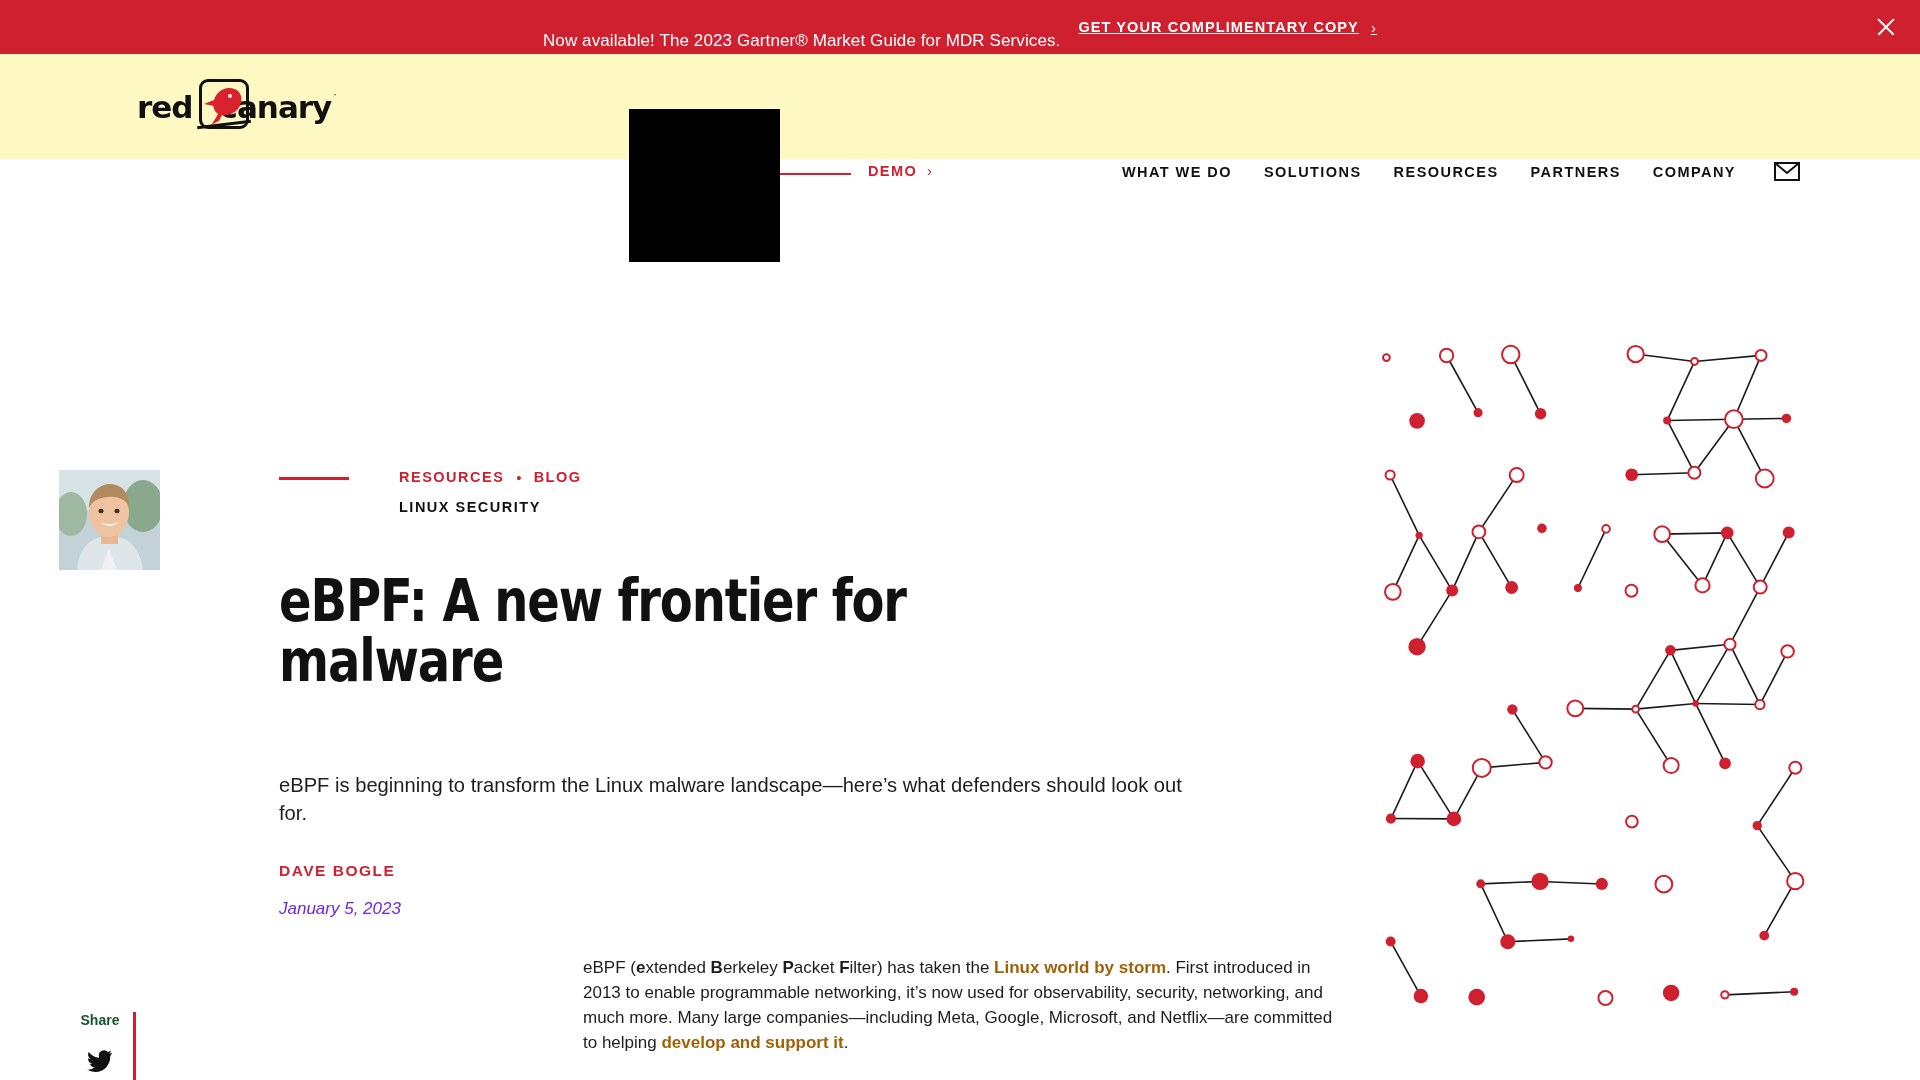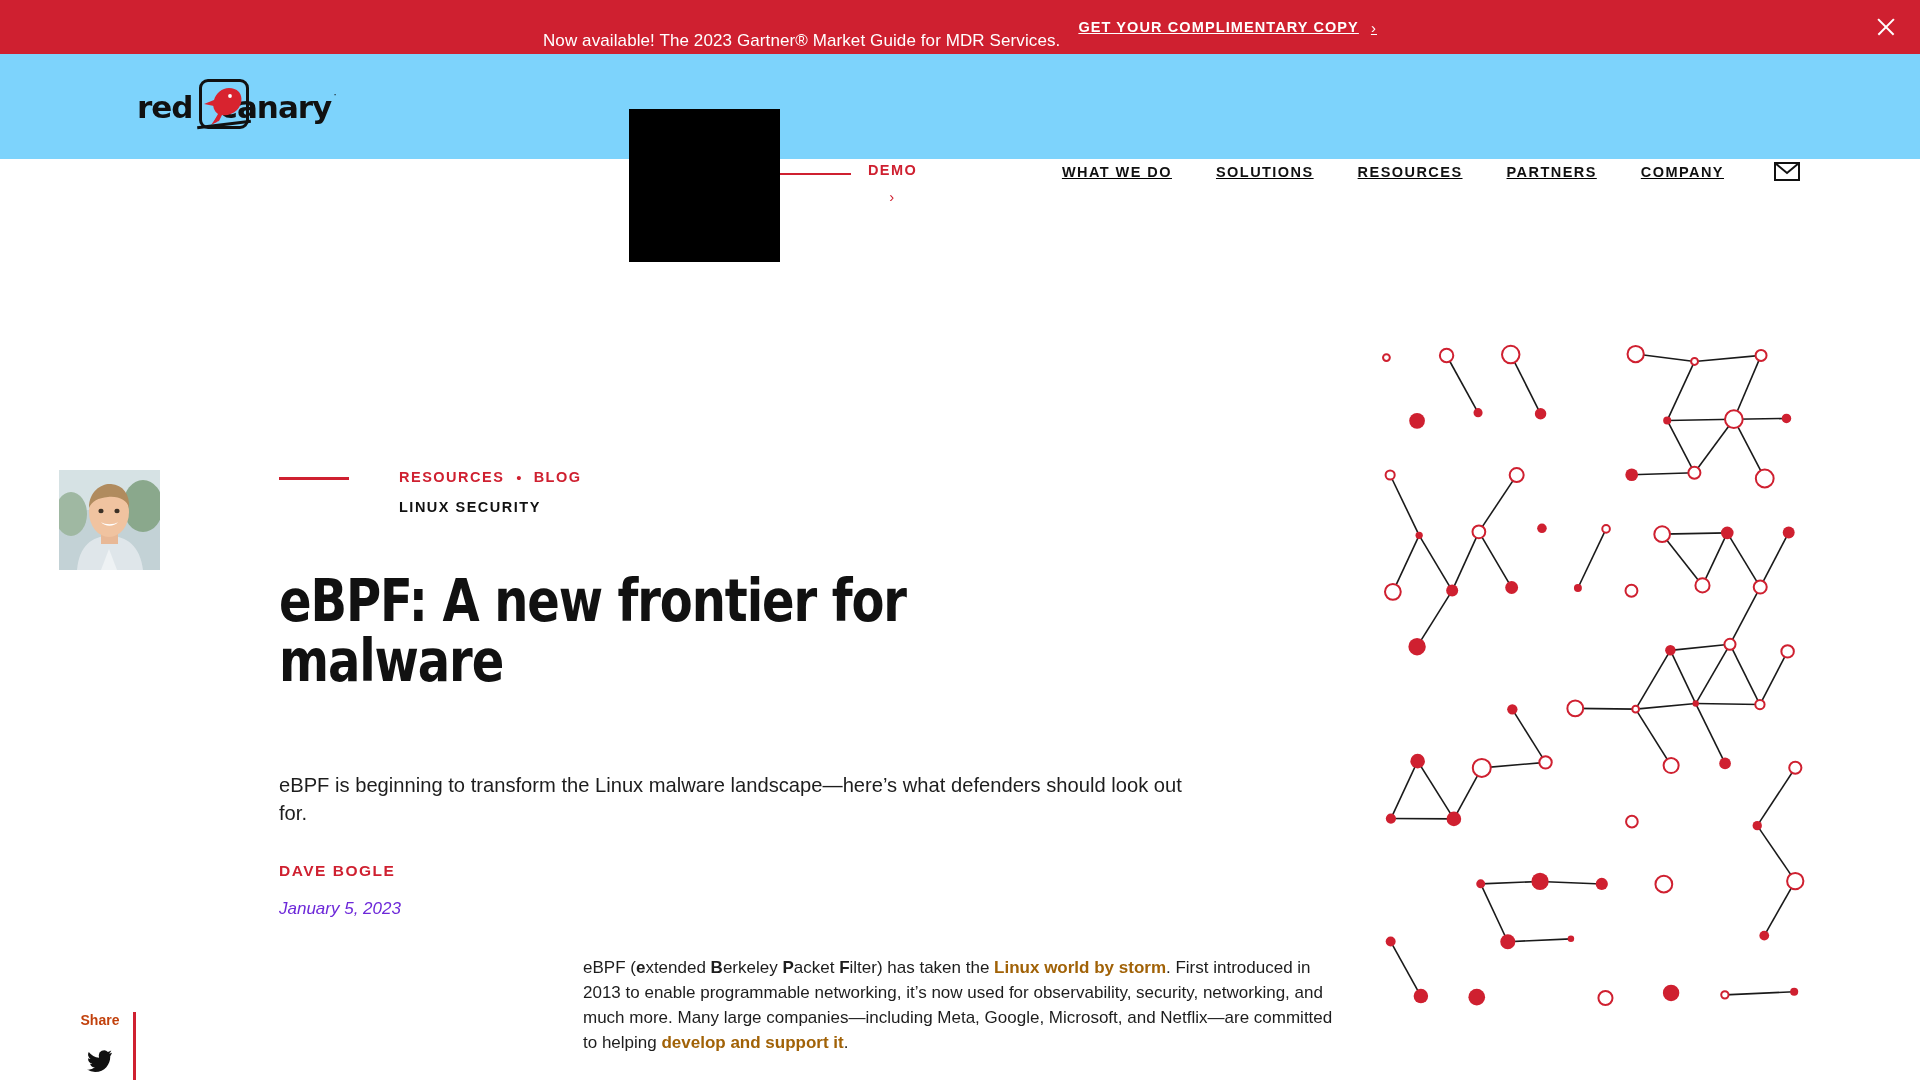--- a/index.html
+++ b/index.html
@@ -49,21 +49,21 @@
     width: 22px; height: 1.6px;
     background: #ffffff;
   }
   .banner-close::before { transform: rotate(45deg); }
   .banner-close::after  { transform: rotate(-45deg); }
 
   
   .header {
     position: relative;
     width: 100%; height: 105px;
-    background: #7dd3fc;
+    background: #fef9c3;
   }
   .logo {
     position: absolute; left: 137px; top: 24px;
     width: 200px; height: 58px;
     display: flex; align-items: center;
     cursor: pointer;
   }
   .logo-word {
     font-family: "DejaVu Sans", sans-serif;
     font-size: 31px; font-weight: 700;
@@ -109,27 +109,26 @@
   }
   .demo-link {
     position: absolute;
     left: 868px; top: 108px;
     display: flex; align-items: center; gap: 10px;
     color: #cf2030;
     font-size: 14.5px; font-weight: 700;
     letter-spacing: 1.4px;
     cursor: pointer;
     z-index: 5;
-    flex-direction: column;
   }
   .demo-link .chev { font-size: 15px; font-weight: 400; }
 
   .mainnav {
     position: absolute; right: 120px; top: 108px;
-    display: flex; align-items: center; gap: 44px; text-decoration: underline;
+    display: flex; align-items: center; gap: 32px;
   }
   .mainnav a {
     color: #111111;
     font-size: 14.5px; font-weight: 700;
     letter-spacing: 1.45px;
     text-decoration: none;
     white-space: nowrap;
     cursor: pointer;
   }
   .mail-icon { display: flex; align-items: center; cursor: pointer; margin-left: 6px; }
@@ -222,21 +221,21 @@
   .article a {
     color: #a16207; font-weight: 700; text-decoration: none; cursor: pointer;
   }
 
   
   .share-rail {
     position: absolute; left: 60px; top: 1012px;
     width: 80px;
     display: flex; flex-direction: column; align-items: center; gap: 22px;
   }
-  .share-label { font-size: 14px; font-weight: 700; color: #c2410c; }
+  .share-label { font-size: 14px; font-weight: 700; color: #14532d; }
   .share-rail-bar {
     position: absolute; left: 133px; top: 1012px;
     width: 3px; height: 80px; background: #cf2030;
   }
   .share-icon { cursor: pointer; }
 </style>
 </head>
 <body>
 
 <div class="banner">

